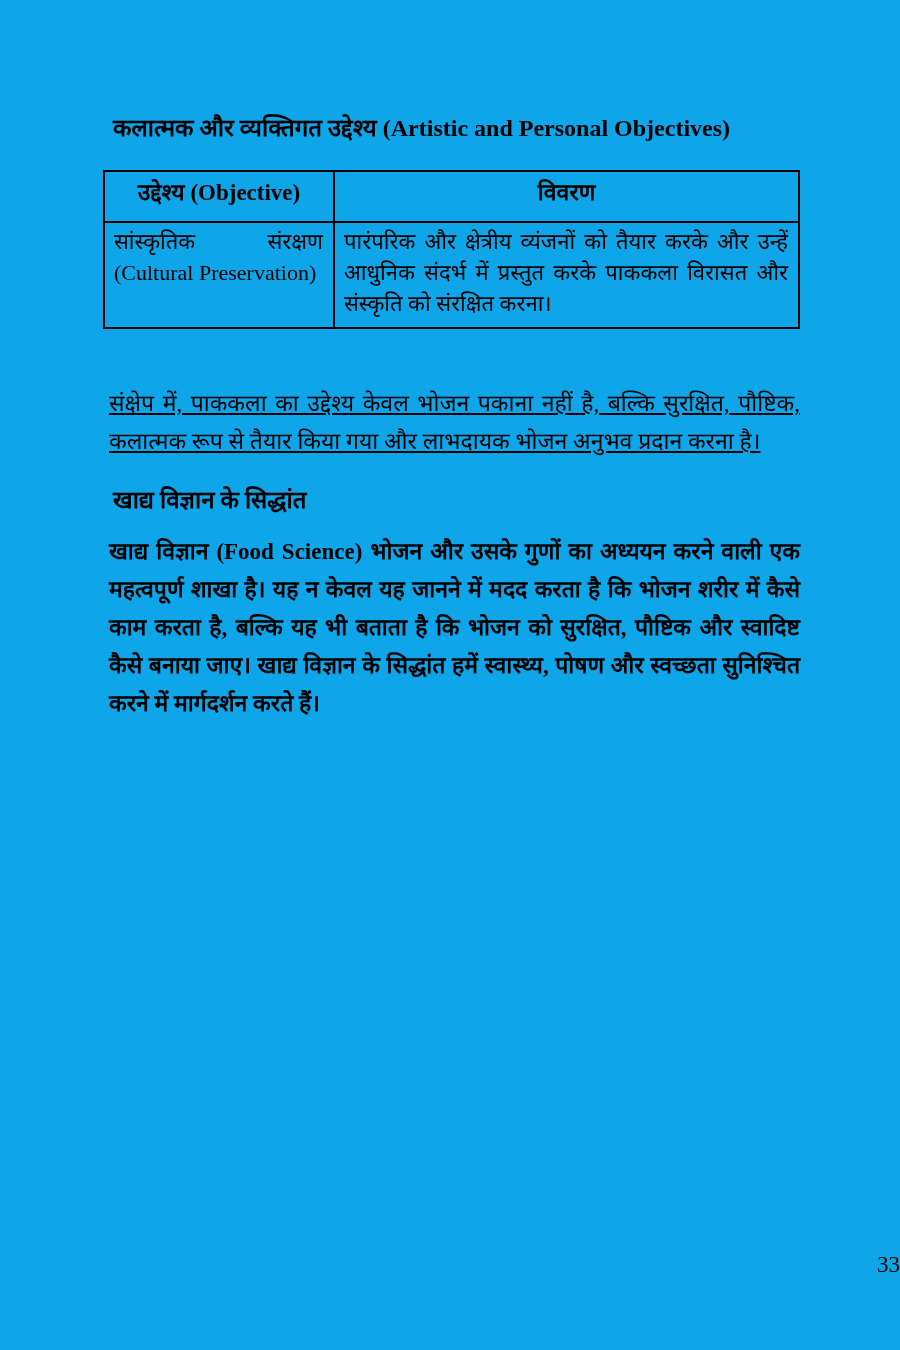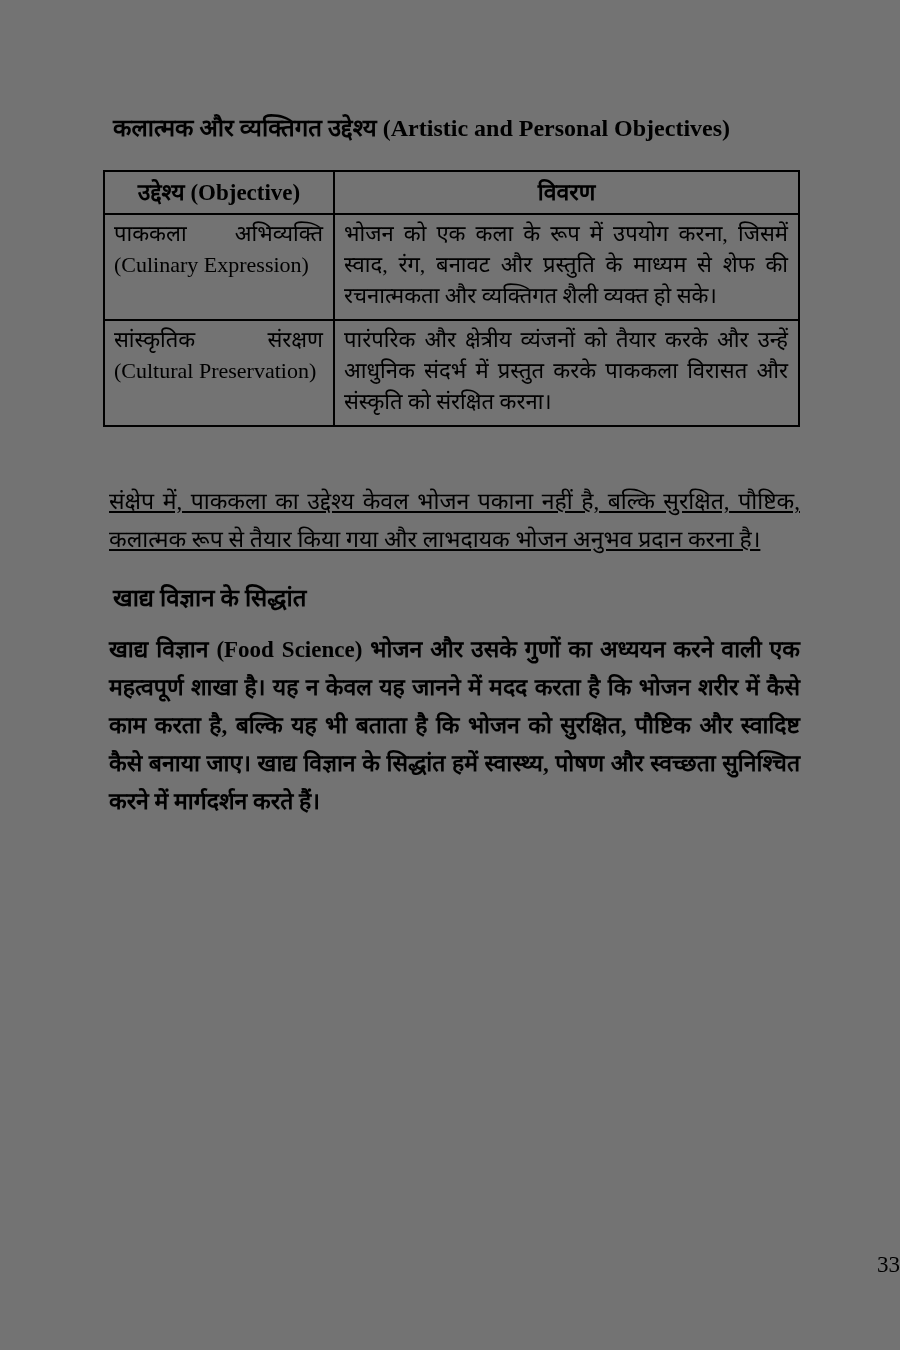--- a/index.html
+++ b/index.html
@@ -9,21 +9,21 @@
     background: #ffffff;
   }
   body {
     font-family: "Liberation Serif", "DejaVu Serif", serif;
     color: #000000;
   }
   .page {
     position: relative;
     width: 900px;
     height: 1350px;
-    background: #737373;
+    background: #0ea5e9;
     padding: 110px 100px 0 103px;
     overflow: hidden;
   }
   .section-heading {
     font-size: 24px;
     font-weight: bold;
     margin-left: 10px;
   }
   .heading-1 {
     margin-bottom: 27px;
@@ -33,21 +33,21 @@
     border-collapse: collapse;
   }
   table.objectives-table th,
   table.objectives-table td {
     border: 2px solid #000000;
   }
   table.objectives-table th {
     font-size: 23px;
     font-weight: bold;
     text-align: center;
-    padding: 3px 8px 6px 8px;
+    padding: 3px 8px 14px 8px;
   }
   table.objectives-table td {
     font-size: 22px;
     line-height: 31px;
     text-align: justify;
     vertical-align: top;
     padding: 3px 10px 8px 9px;
   }
   td.objective-col {
     width: 230px;
@@ -87,24 +87,20 @@
 
   <table class="objectives-table">
     <thead>
       <tr>
         <th class="objective-col">उद्देश्य (Objective)</th>
         <th>विवरण</th>
       </tr>
     </thead>
     <tbody>
       <tr>
-        <td class="objective-col">पाककला अभिव्यक्ति (Culinary Expression)</td>
-        <td>भोजन को एक कला के रूप में उपयोग करना, जिसमें स्वाद, रंग, बनावट और प्रस्तुति के माध्यम से शेफ की रचनात्मकता और व्यक्तिगत शैली व्यक्त हो सके।</td>
-      </tr>
-      <tr>
         <td class="objective-col">सांस्कृतिक संरक्षण (Cultural Preservation)</td>
         <td>पारंपरिक और क्षेत्रीय व्यंजनों को तैयार करके और उन्हें आधुनिक संदर्भ में प्रस्तुत करके पाककला विरासत और संस्कृति को संरक्षित करना।</td>
       </tr>
     </tbody>
   </table>
 
   <p class="para para-summary">संक्षेप में, पाककला का उद्देश्य केवल भोजन पकाना नहीं है, बल्कि सुरक्षित, पौष्टिक, कलात्मक रूप से तैयार किया गया और लाभदायक भोजन अनुभव प्रदान करना है।</p>
 
   <h2 class="section-heading heading-2">खाद्य विज्ञान के सिद्धांत</h2>
 

